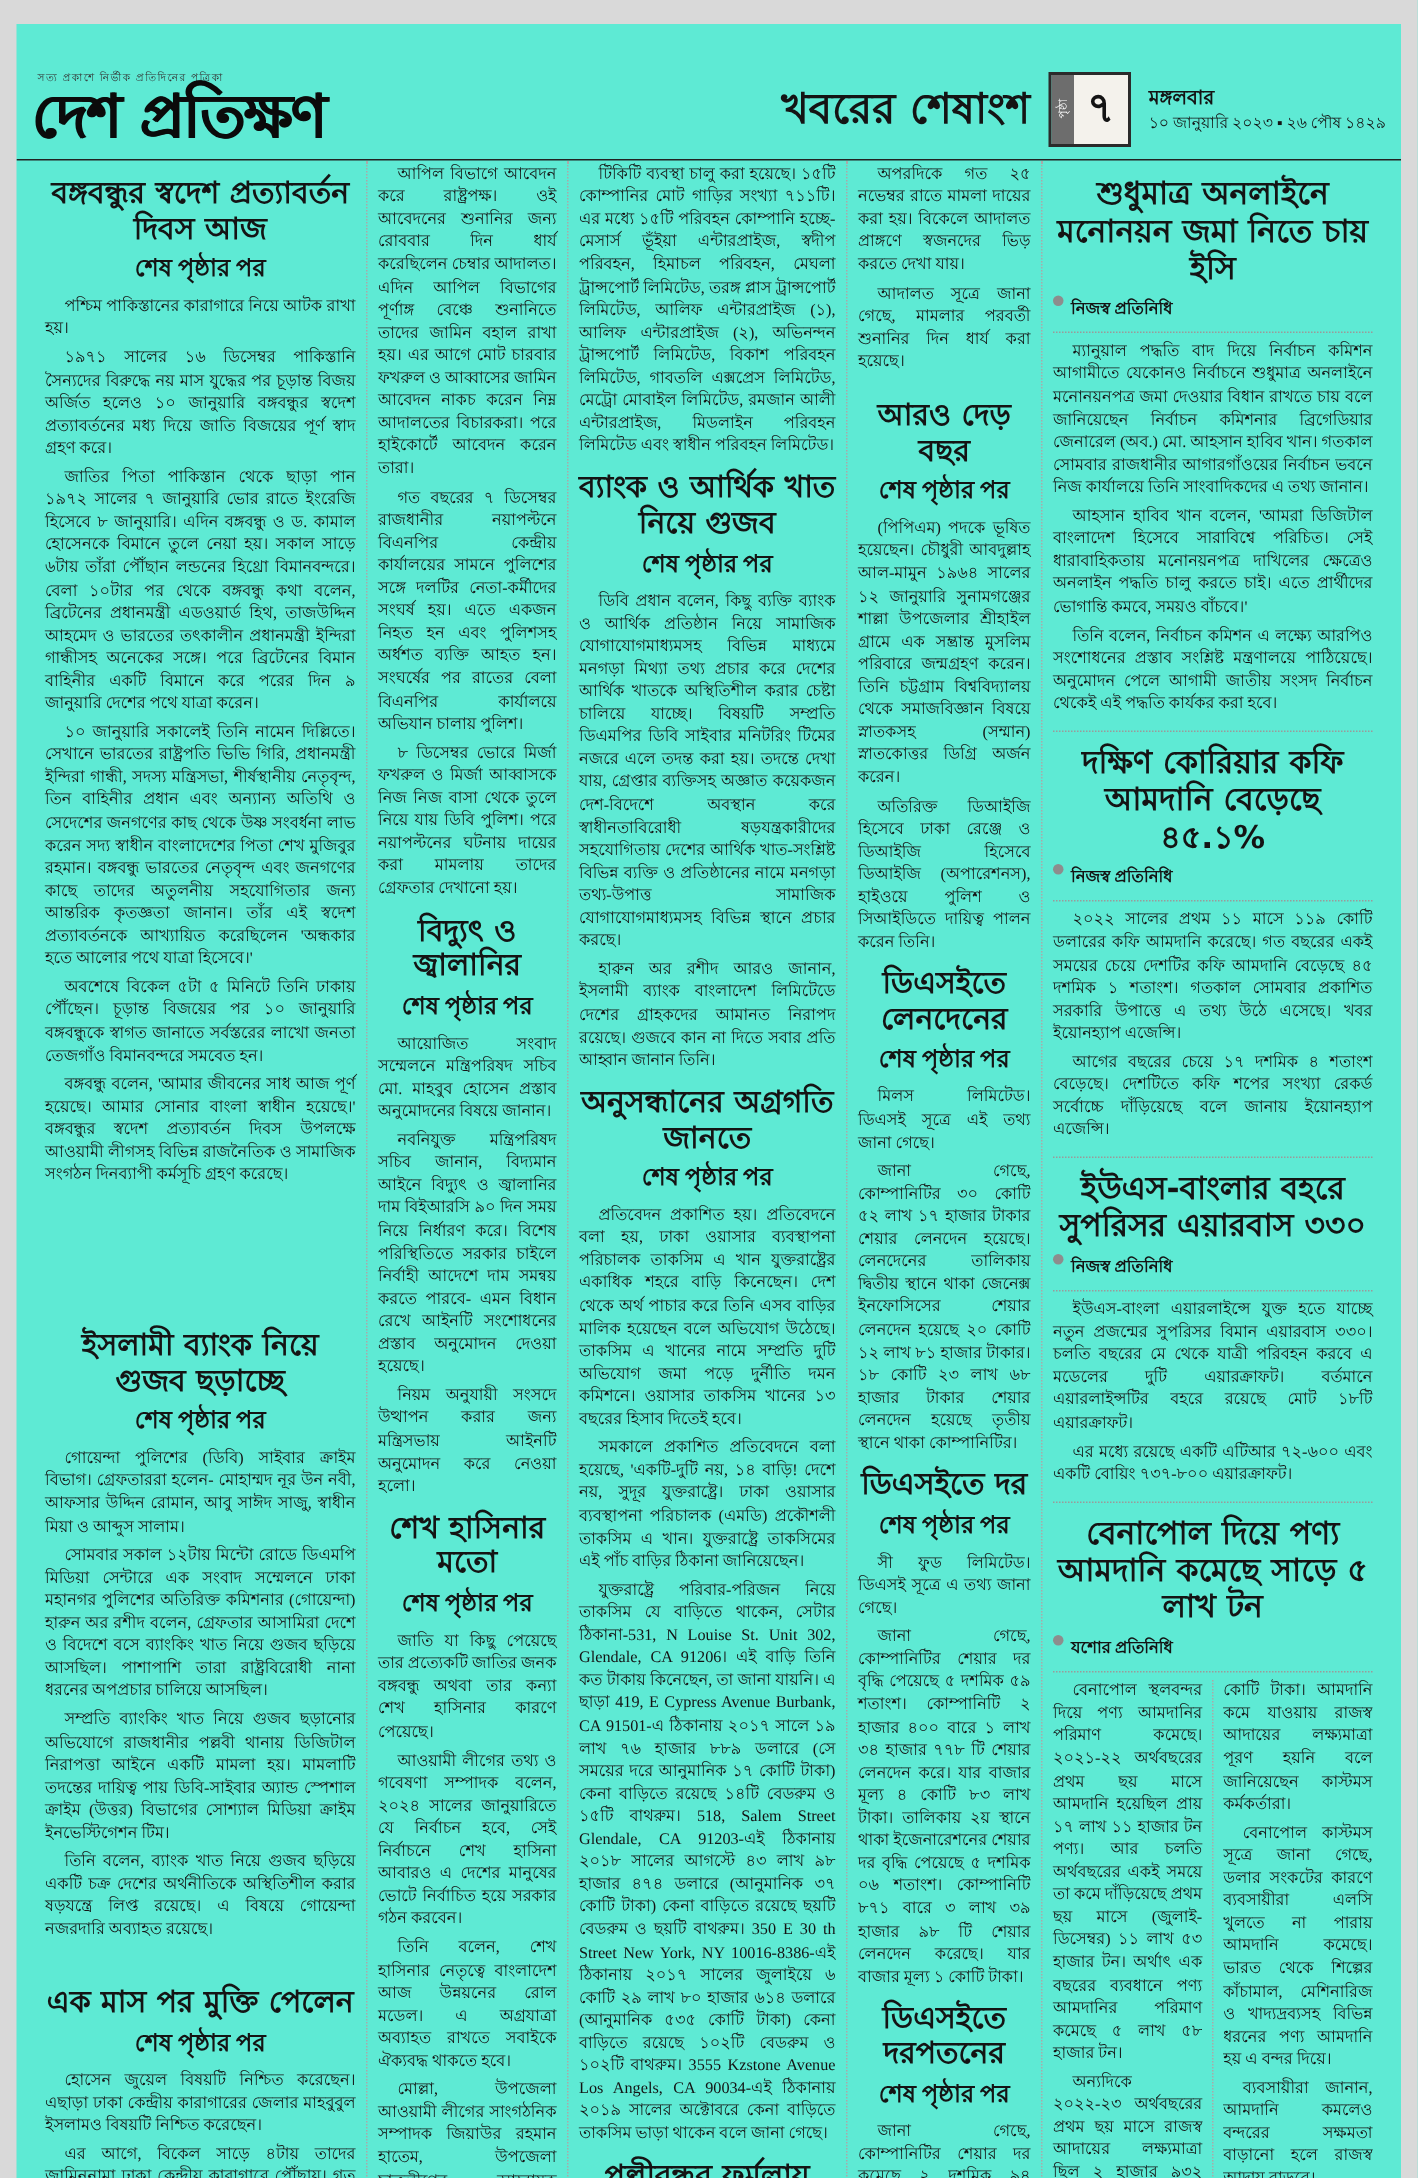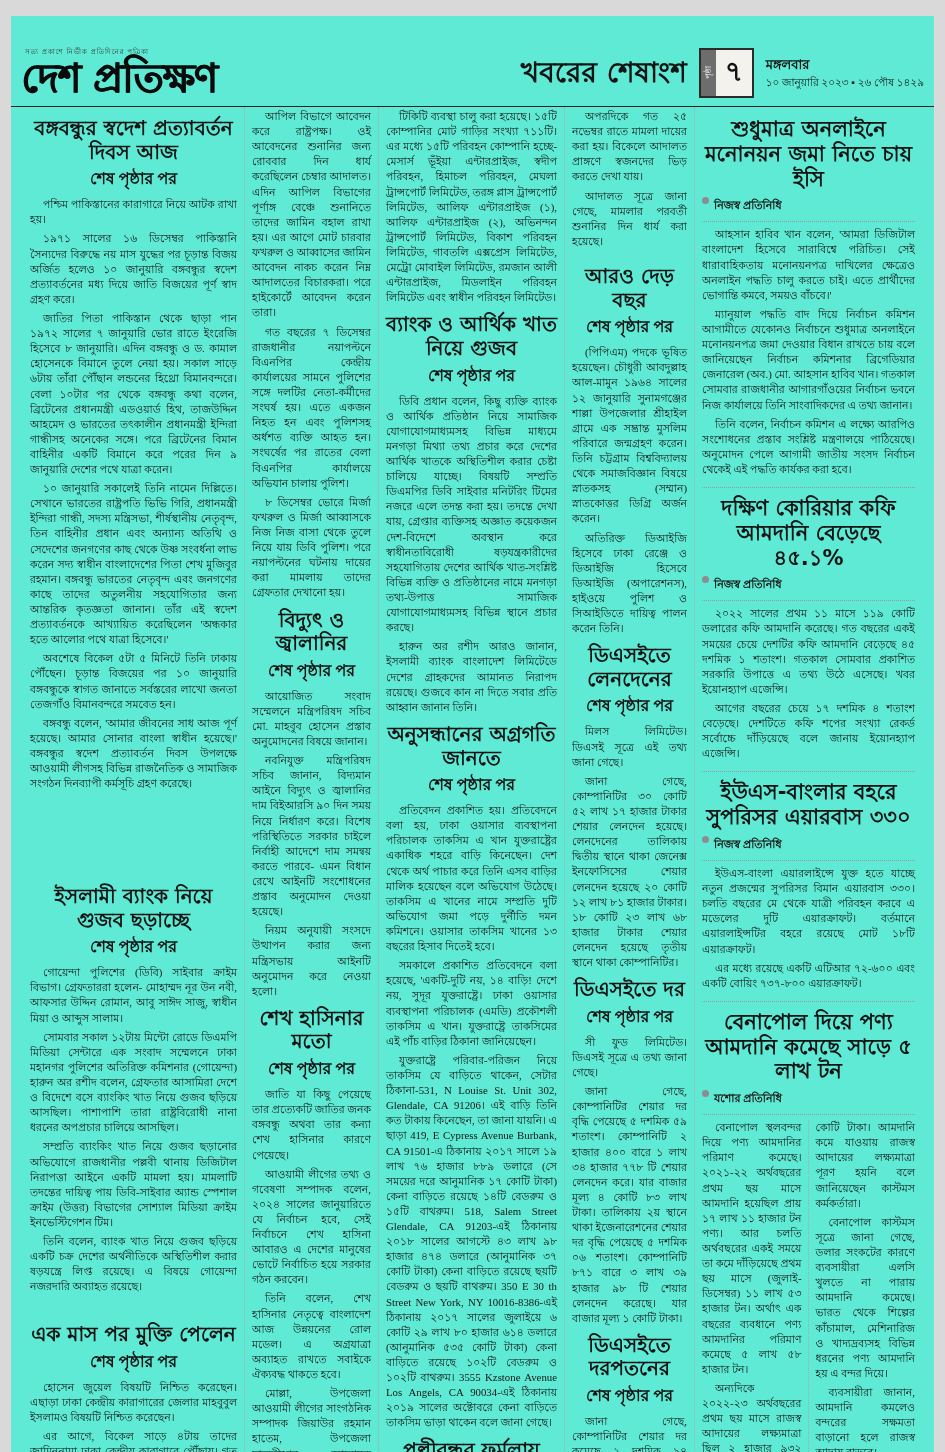--- a/index.html
+++ b/index.html
@@ -238,22 +238,22 @@
         </article>
       </div>
       <div class="column">
         <article class="article">
           <h2>শুধুমাত্র অনলাইনে মনোনয়ন জমা নিতে চায় ইসি</h2>
           <div class="byline-row">
             <span class="byline-bullet"></span>
             <span>নিজস্ব প্রতিনিধি</span>
           </div>
           <div class="paras">
+            <p>ম্যানুয়াল পদ্ধতি বাদ দিয়ে নির্বাচন কমিশন আগামীতে যেকোনও নির্বাচনে শুধুমাত্র অনলাইনে মনোনয়নপত্র জমা দেওয়ার বিধান রাখতে চায় বলে জানিয়েছেন নির্বাচন কমিশনার ব্রিগেডিয়ার জেনারেল (অব.) মো. আহসান হাবিব খান। গতকাল সোমবার রাজধানীর আগারগাঁওয়ের নির্বাচন ভবনে নিজ কার্যালয়ে তিনি সাংবাদিকদের এ তথ্য জানান।</p>
             <p>আহসান হাবিব খান বলেন, 'আমরা ডিজিটাল বাংলাদেশ হিসেবে সারাবিশ্বে পরিচিত। সেই ধারাবাহিকতায় মনোনয়নপত্র দাখিলের ক্ষেত্রেও অনলাইন পদ্ধতি চালু করতে চাই। এতে প্রার্থীদের ভোগান্তি কমবে, সময়ও বাঁচবে।'</p>
-            <p>ম্যানুয়াল পদ্ধতি বাদ দিয়ে নির্বাচন কমিশন আগামীতে যেকোনও নির্বাচনে শুধুমাত্র অনলাইনে মনোনয়নপত্র জমা দেওয়ার বিধান রাখতে চায় বলে জানিয়েছেন নির্বাচন কমিশনার ব্রিগেডিয়ার জেনারেল (অব.) মো. আহসান হাবিব খান। গতকাল সোমবার রাজধানীর আগারগাঁওয়ের নির্বাচন ভবনে নিজ কার্যালয়ে তিনি সাংবাদিকদের এ তথ্য জানান।</p>
             <p>তিনি বলেন, নির্বাচন কমিশন এ লক্ষ্যে আরপিও সংশোধনের প্রস্তাব সংশ্লিষ্ট মন্ত্রণালয়ে পাঠিয়েছে। অনুমোদন পেলে আগামী জাতীয় সংসদ নির্বাচন থেকেই এই পদ্ধতি কার্যকর করা হবে।</p>
           </div>
         </article>
         <article class="article">
           <h2>দক্ষিণ কোরিয়ার কফি আমদানি বেড়েছে ৪৫.১%</h2>
           <div class="byline-row">
             <span class="byline-bullet"></span>
             <span>নিজস্ব প্রতিনিধি</span>
           </div>
           <div class="paras">

